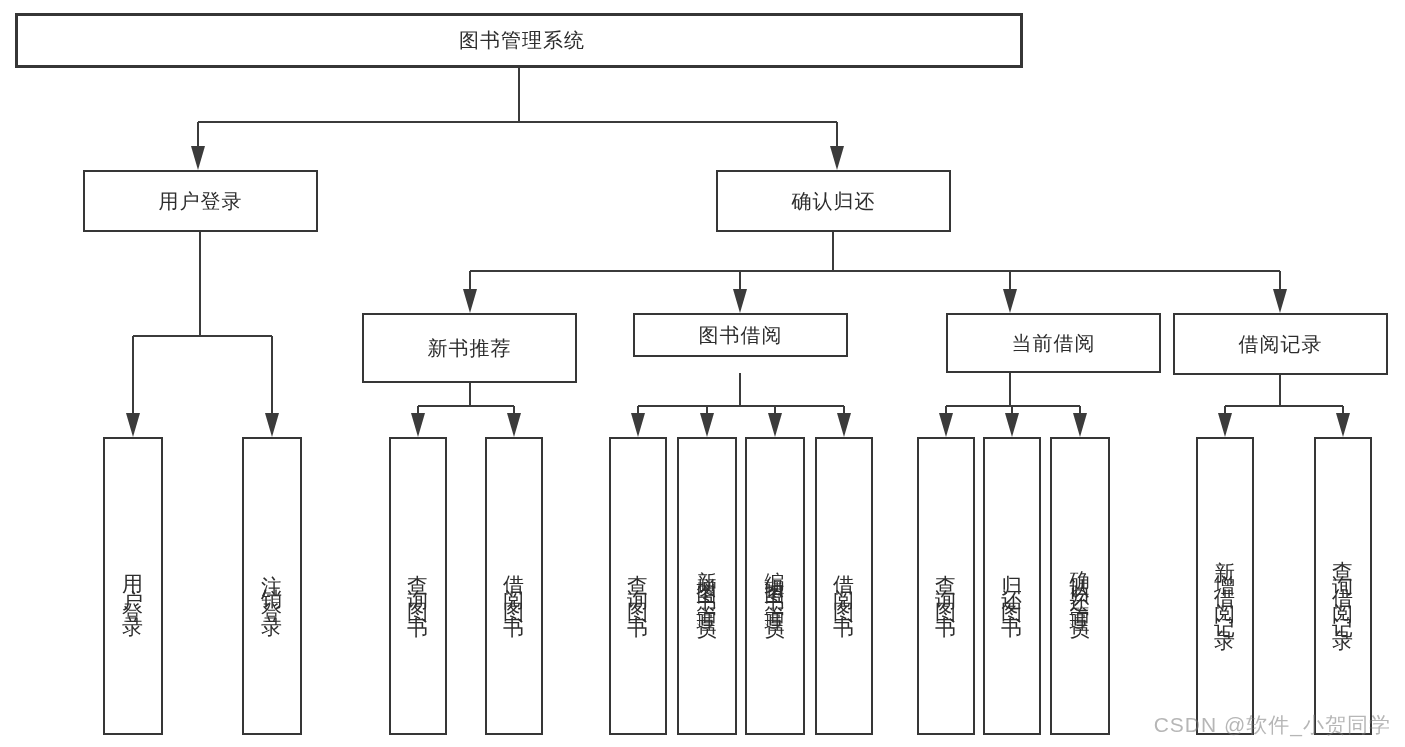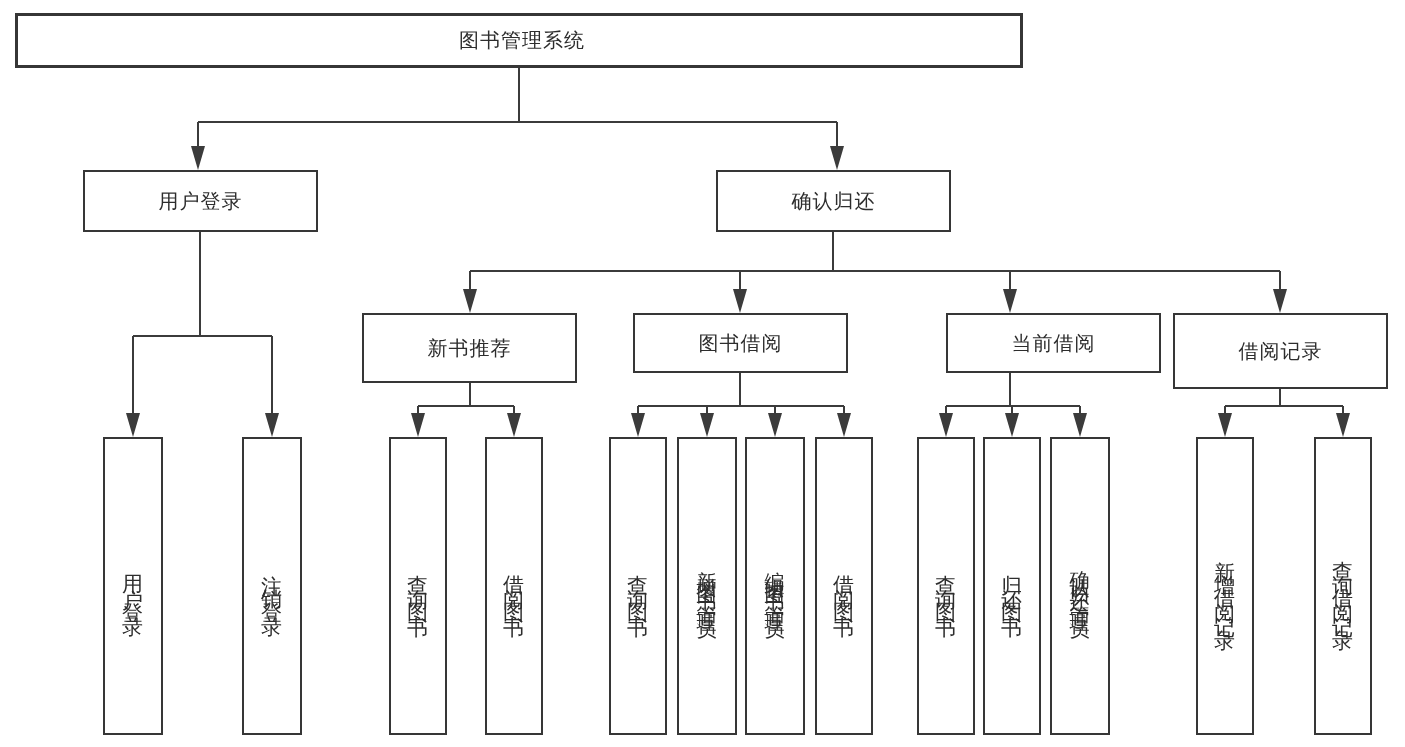--- a/index.html
+++ b/index.html
@@ -78,27 +78,27 @@
   <div class="box hbox" style="left:83px;top:170px;width:235px;height:62px;">
     <span class="lbl">用户登录</span>
   </div>
   <div class="box hbox" style="left:716px;top:170px;width:235px;height:62px;">
     <span class="lbl">确认归还</span>
   </div>
 
   <div class="box hbox" style="left:362px;top:313px;width:215px;height:70px;">
     <span class="lbl">新书推荐</span>
   </div>
-  <div class="box hbox" style="left:633px;top:313px;width:215px;height:60px;">
+  <div class="box hbox" style="left:633px;top:313px;width:215px;height:44px;">
     <span class="lbl">图书借阅</span>
   </div>
   <div class="box hbox" style="left:946px;top:313px;width:215px;height:60px;">
     <span class="lbl">当前借阅</span>
   </div>
-  <div class="box hbox" style="left:1173px;top:313px;width:215px;height:76px;">
+  <div class="box hbox" style="left:1173px;top:313px;width:215px;height:62px;">
     <span class="lbl">借阅记录</span>
   </div>
 
   <div class="box leaf" style="left:103px;top:437px;width:60px;height:298px;">
     <span class="lbl">用户登录</span>
   </div>
   <div class="box leaf" style="left:242px;top:437px;width:60px;height:298px;">
     <span class="lbl">注销登录</span>
   </div>
 
@@ -132,14 +132,15 @@
     <span class="lbl">确认归还（管理员）</span>
   </div>
 
   <div class="box leaf" style="left:1196px;top:437px;width:58px;height:298px;">
     <span class="lbl">新增借阅记录</span>
   </div>
   <div class="box leaf" style="left:1314px;top:437px;width:58px;height:298px;">
     <span class="lbl">查询借阅记录</span>
   </div>
 
+  <div class="watermark">CSDN @软件_小贺同学</div>
 
 </div>
 
 </body></html>

